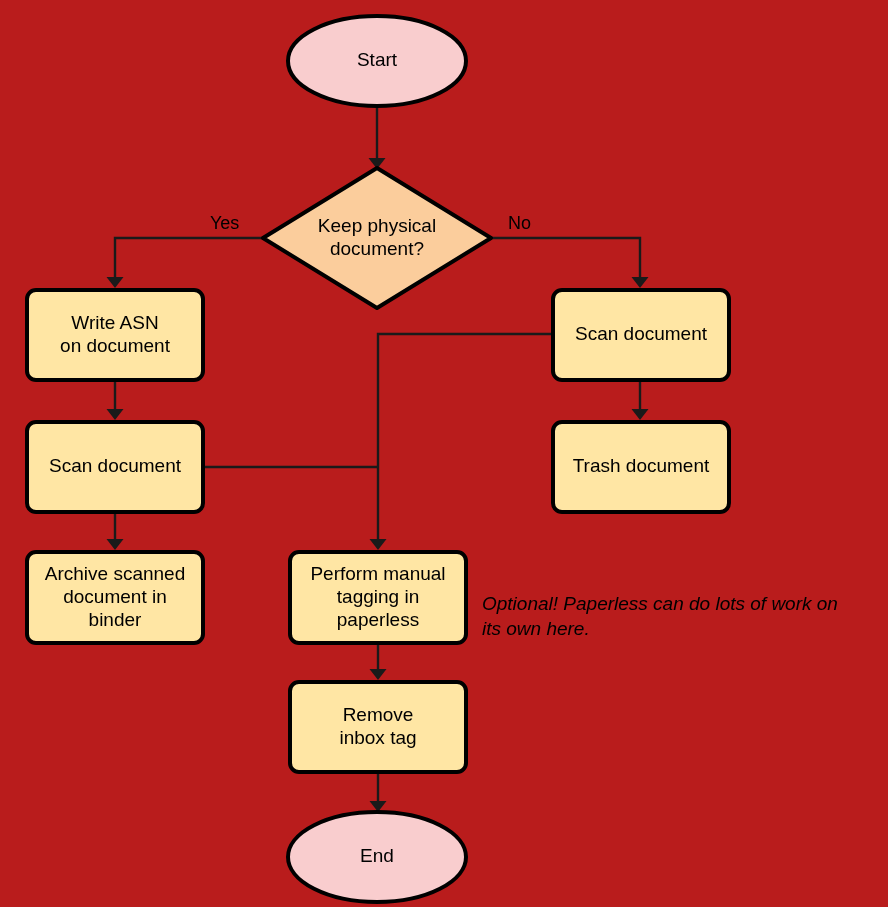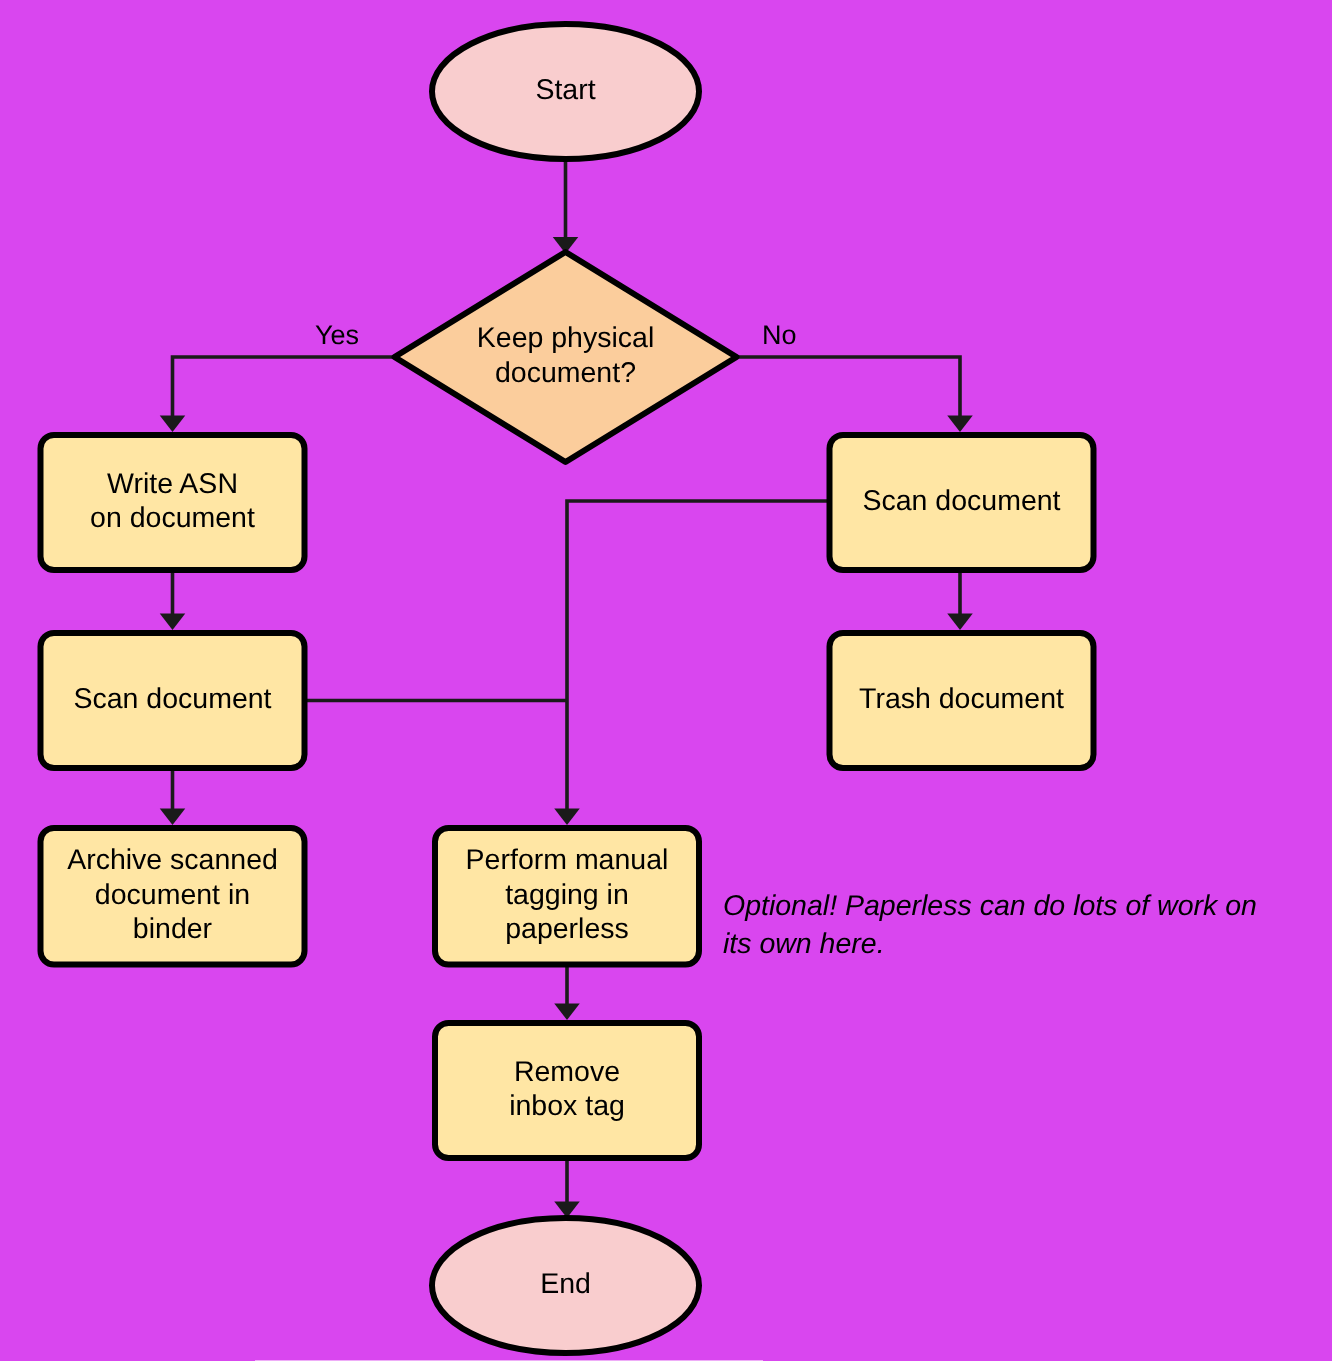--- a/index.html
+++ b/index.html
@@ -10,21 +10,21 @@
   body {
     width: 888px;
     height: 907px;
     font-family: "Liberation Sans", sans-serif;
     overflow: hidden;
   }
   #flowchart-root {
     position: relative;
     width: 888px;
     height: 907px;
-    background: #d946ef;
+    background: #b91c1c;
   }
   svg#flow-svg {
     display: block;
     width: 888px;
     height: 907px;
   }
   .node-shape {
     stroke: #000000;
     stroke-width: 4;
     stroke-linejoin: round;

